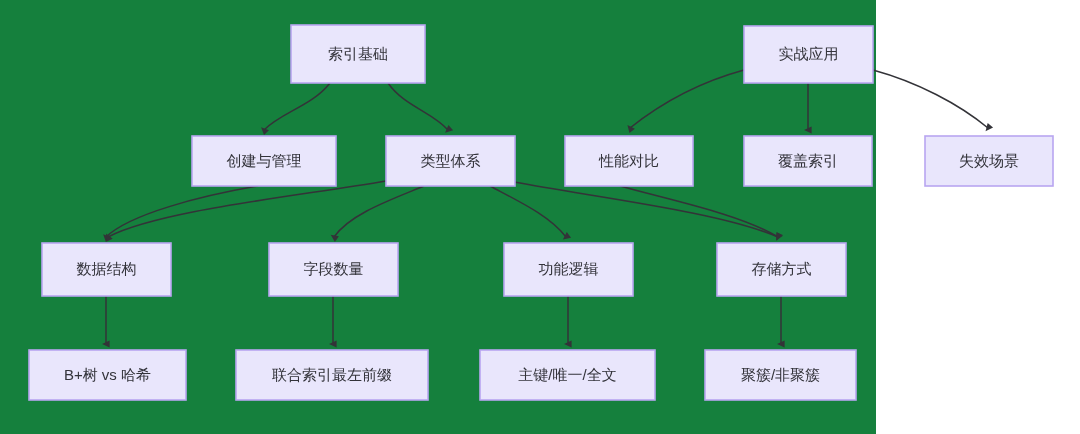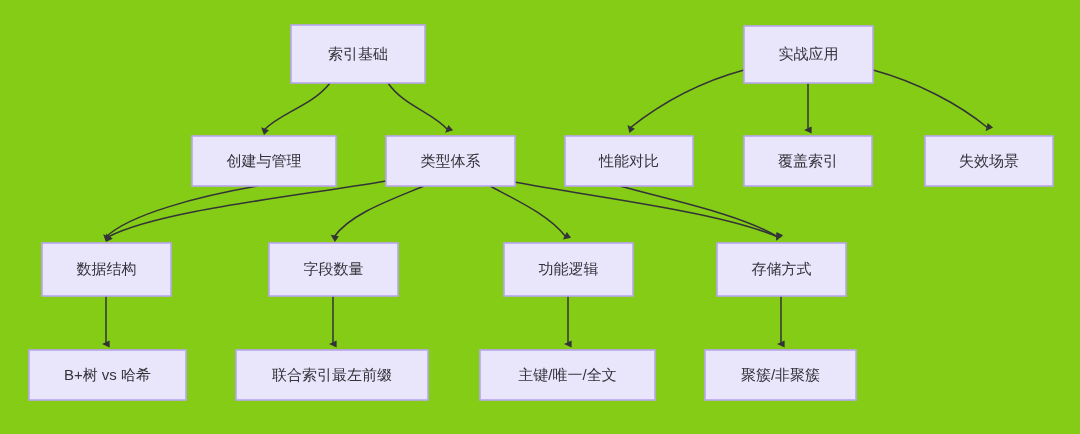--- a/index.html
+++ b/index.html
@@ -8,23 +8,23 @@
     background: #ffffff;
   }
   body {
     width: 1080px;
     height: 434px;
     font-family: "Liberation Sans", "DejaVu Sans", sans-serif;
     overflow: hidden;
   }
   #diagram-root {
     position: relative;
-    width: 1080px;
+    width: 876px;
     height: 434px;
-    background: #84cc16;
+    background: #15803d;
   }
   svg#flow {
     position: absolute;
     left: 0;
     top: 0;
     width: 1080px;
     height: 434px;
     display: block;
   }
   .node-rect {

